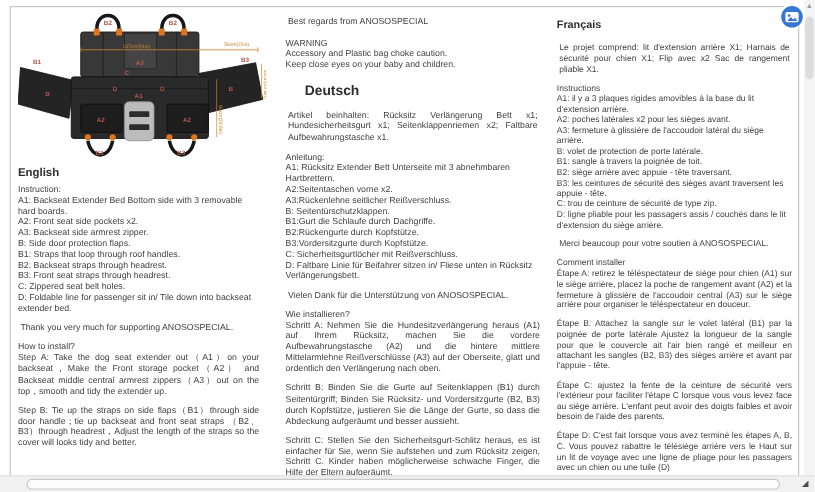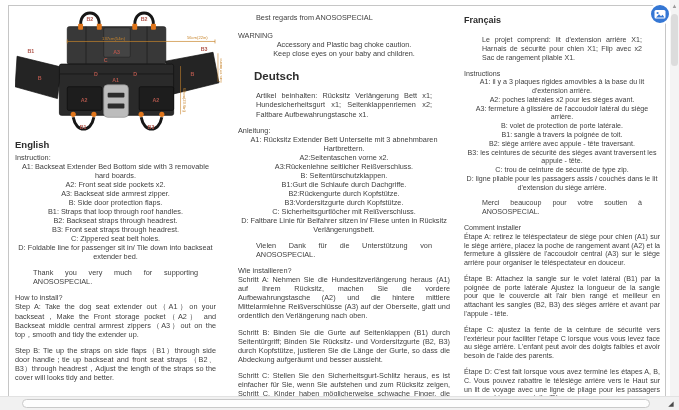--- a/index.html
+++ b/index.html
@@ -10,23 +10,23 @@
     -webkit-font-smoothing:antialiased;
   }
   .page{
     position:absolute;left:8px;top:5px;width:656px;height:391px;
     border:1px solid #c6c6c6;background:#fff;overflow:hidden;
   }
   .col{position:absolute;top:0;color:#3f3f3f;font-size:7.3px;line-height:1.24;}
   .col-left{left:6px;width:201px;}
   .col-mid{left:229px;top:7px;width:212px;}
   .col-right{left:455px;top:7px;width:196px;font-size:7.1px;}
-  p{margin:0 18px 7px;text-align:justify;}
+  p{margin:0 2px 7px;text-align:justify;}
   p.tight{margin:0;}
-  .lines div{margin:0;text-align:center;}
+  .lines div{margin:0;text-align:left;}
   .steps .step{margin:0 0 7px;text-align:justify;}
   h2{color:#2d2d2d;font-weight:bold;}
   h2.en{font-size:9.5px;margin:3px 0 2px;}
   h2.de{font-size:11.5px;margin:11px 16px 8px;}
   h2.fr{font-size:9px;margin:2px 0 10px;}
   .diagram{display:block;margin:1px 0 2px;}
   .lens-btn{
     position:absolute;left:649px;top:3px;width:22px;height:22px;border-radius:50%;
     background:#3577d4;border:2px solid #ffffff;box-sizing:border-box;
     display:flex;align-items:center;justify-content:center;cursor:pointer;z-index:5;

